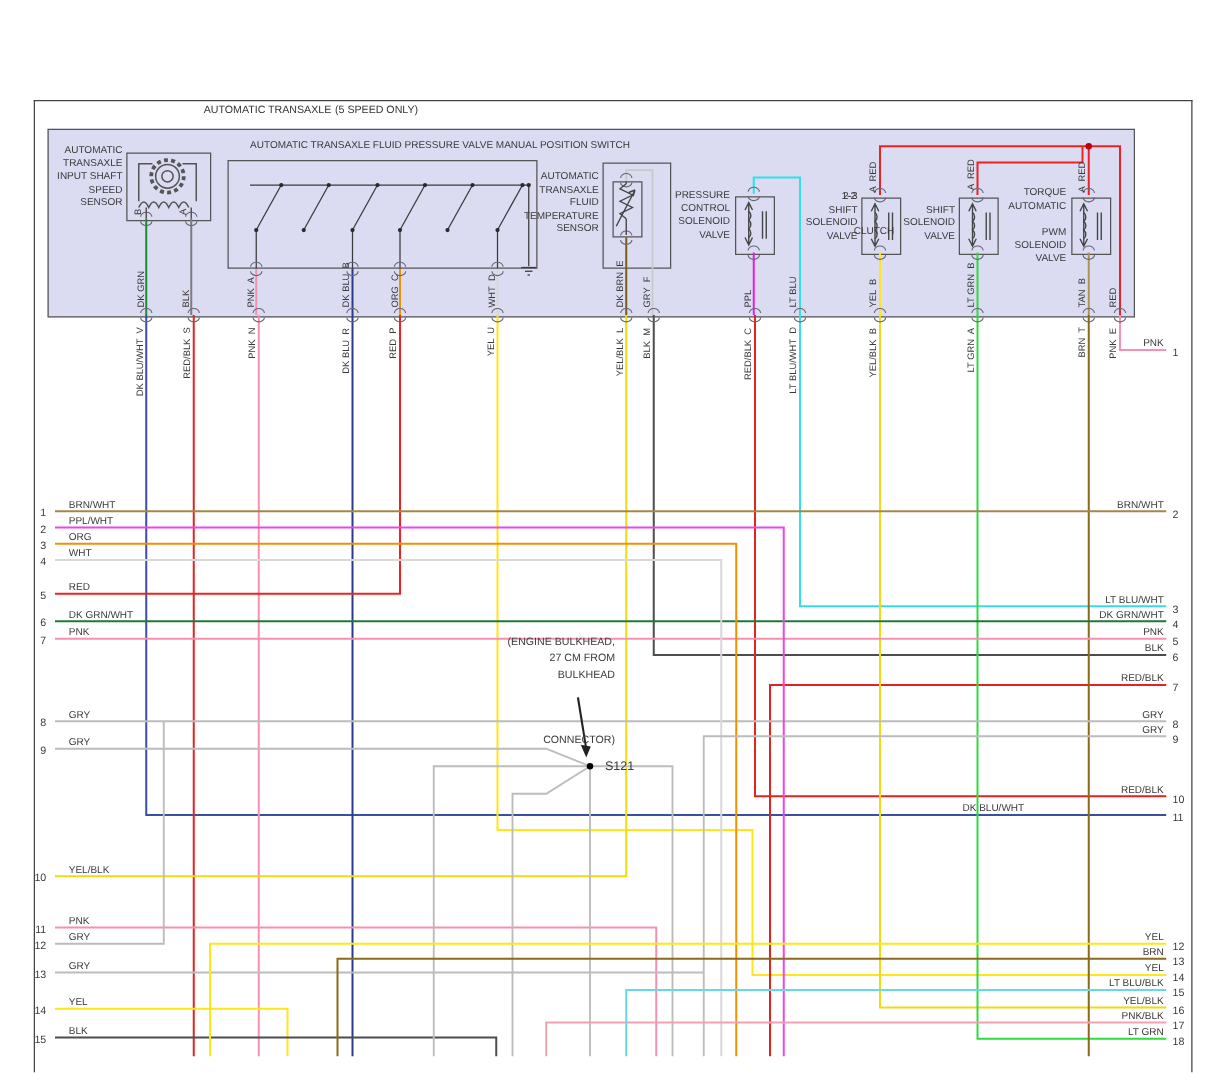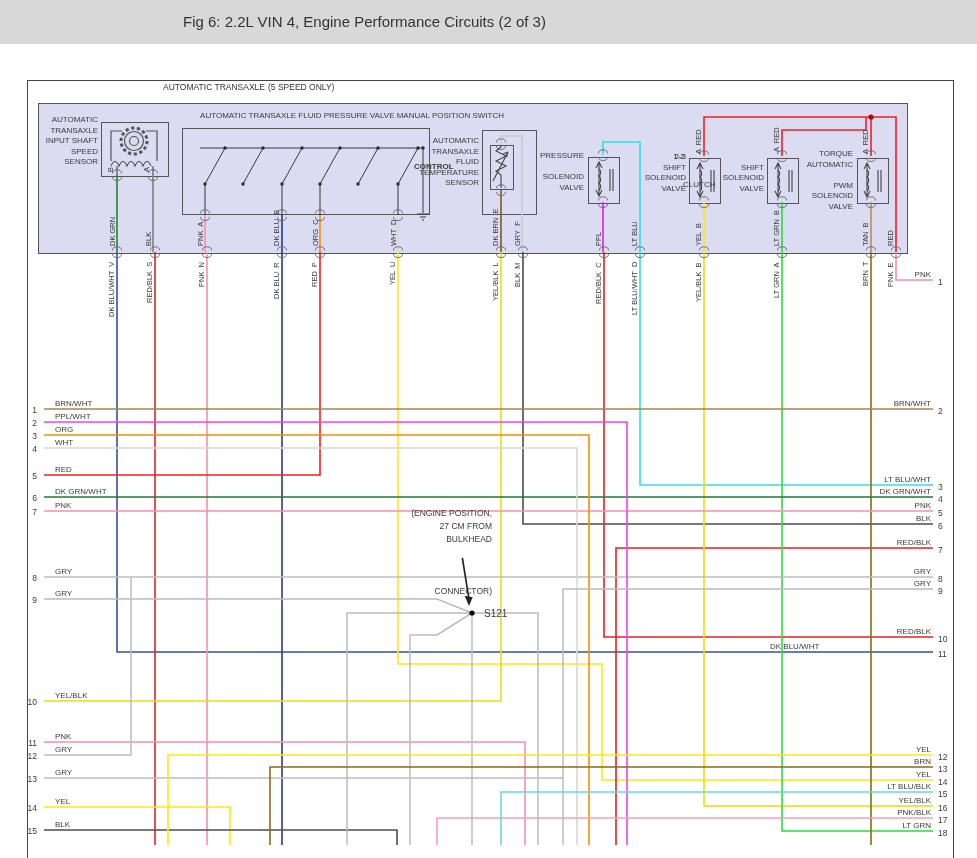--- a/index.html
+++ b/index.html
@@ -17,23 +17,20 @@
   .vlabel{position:absolute;font-size:7.5px;color:#3a3a3a;white-space:pre;
           transform-origin:0 0;transform:rotate(-90deg);}
   .rownum{position:absolute;font-size:8.5px;color:#3a3a3a;}
   .title{position:absolute;font-size:8.5px;color:#333;white-space:pre;}
   .note{font-size:8.5px;color:#3a3a3a;text-align:right;white-space:pre;}
 </style>
 </head>
 <body>
 
 <div id="page">
-  <div id="header" class="abs">
-    <span class="t">Fig 6: 2.2L VIN 4, Engine Performance Circuits (2 of 3)</span>
-  </div>
 
   <div id="border" class="abs"></div>
   <div id="transbox" class="abs"></div>
 
   <div class="abs box" style="left:101px;top:122px;width:66px;height:53px;"></div>
   <div class="abs box" style="left:182px;top:128px;width:246px;height:85px;"></div>
   <div class="abs box" style="left:482px;top:130px;width:53px;height:83px;"></div>
   <div class="abs box" style="left:490px;top:145px;width:22px;height:43px;"></div>
   <div class="abs box" style="left:588px;top:157px;width:30px;height:45px;"></div>
   <div class="abs box" style="left:689px;top:158px;width:30px;height:44px;"></div>
@@ -235,38 +232,38 @@
       <div class="lbl" style="top: 136px; left: -72px; width: 170px; text-align: right;">INPUT SHAFT</div>
       <div class="lbl" style="top: 146.5px; left: -72px; width: 170px; text-align: right;">SPEED</div>
       <div class="lbl" style="top: 157px; left: -72px; width: 170px; text-align: right;">SENSOR</div>
       <div class="lbl" style="top: 111px; left: 132px; width: 440px; text-align: center;">AUTOMATIC TRANSAXLE FLUID PRESSURE VALVE MANUAL POSITION SWITCH</div>
       <div class="lbl" style="top: 136px; left: 309px; width: 170px; text-align: right;">AUTOMATIC</div>
       <div class="lbl" style="top: 146.5px; left: 309px; width: 170px; text-align: right;">TRANSAXLE</div>
       <div class="lbl" style="top: 157px; left: 309px; width: 170px; text-align: right;">FLUID</div>
       <div class="lbl" style="top: 167.5px; left: 309px; width: 170px; text-align: right;">TEMPERATURE</div>
       <div class="lbl" style="top: 178px; left: 309px; width: 170px; text-align: right;">SENSOR</div>
       <div class="lbl" style="top: 151px; left: 414px; width: 170px; text-align: right;">PRESSURE</div>
-      <div class="lbl" style="top: 161.5px; left: 414px; width: 170px;  font-weight: bold;">CONTROL</div>
+      <div class="lbl" style="top: 161.5px; left: 414px; width: 170px; text-align: right;">CONTROL</div>
       <div class="lbl" style="top: 172px; left: 414px; width: 170px; text-align: right;">SOLENOID</div>
       <div class="lbl" style="top: 182.5px; left: 414px; width: 170px; text-align: right;">VALVE</div>
       <div class="lbl" style="top: 152px; left: 516px; width: 170px; text-align: right;">2-3</div>
       <div class="lbl" style="top: 162.5px; left: 516px; width: 170px; text-align: right;">SHIFT</div>
       <div class="lbl" style="top: 173px; left: 516px; width: 170px; text-align: right;">SOLENOID</div>
       <div class="lbl" style="top: 183.5px; left: 516px; width: 170px; text-align: right;">VALVE</div>
       <div class="lbl" style="top: 152px; left: 594px; width: 170px; text-align: center;">1-2</div>
       <div class="lbl" style="top: 162.5px; left: 594px; width: 170px; text-align: right;">SHIFT</div>
       <div class="lbl" style="top: 173px; left: 594px; width: 170px; text-align: right;">SOLENOID</div>
       <div class="lbl" style="top: 183.5px; left: 594px; width: 170px; text-align: right;">VALVE</div>
       <div class="lbl" style="top: 149px; left: 683px; width: 170px; text-align: right;">TORQUE</div>
       <div class="lbl" style="top: 159.5px; left: 683px; width: 170px; text-align: right;">AUTOMATIC</div>
       <div class="lbl" style="top: 180px; left: 683px; width: 170px; text-align: left;">CLUTCH</div>
       <div class="lbl" style="top: 180.5px; left: 683px; width: 170px; text-align: right;">PWM</div>
       <div class="lbl" style="top: 191px; left: 683px; width: 170px; text-align: right;">SOLENOID</div>
       <div class="lbl" style="top: 201.5px; left: 683px; width: 170px; text-align: right;">VALVE</div>
-      <div class="lbl note" style="left: 322px; width: 170px; top: 508px;">(ENGINE POSITION,</div>
+      <div class="lbl note" style="left: 322px; width: 170px; top: 508px;">(ENGINE BULKHEAD,</div>
       <div class="lbl note" style="left: 322px; width: 170px; top: 521px;">27 CM FROM</div>
       <div class="lbl note" style="left: 322px; width: 170px; top: 534px;">BULKHEAD</div>
       <div class="lbl note" style="left: 322px; width: 170px; top: 547px; margin-top: 39px;">CONNECTOR)</div>
       <div class="lbl" style="left: 484px; top: 608px; font-size: 10px;">S121</div>
       <div class="rownum" style="left: 24px; width: 13px; text-align: right; top: 405px;">1</div>
       <div class="lbl" style="left: 55px; top: 399px;">BRN/WHT</div>
       <div class="rownum" style="left: 24px; width: 13px; text-align: right; top: 418px;">2</div>
       <div class="lbl" style="left: 55px; top: 412px;">PPL/WHT</div>
       <div class="rownum" style="left: 24px; width: 13px; text-align: right; top: 431px;">3</div>
       <div class="lbl" style="left: 55px; top: 425px;">ORG</div>

